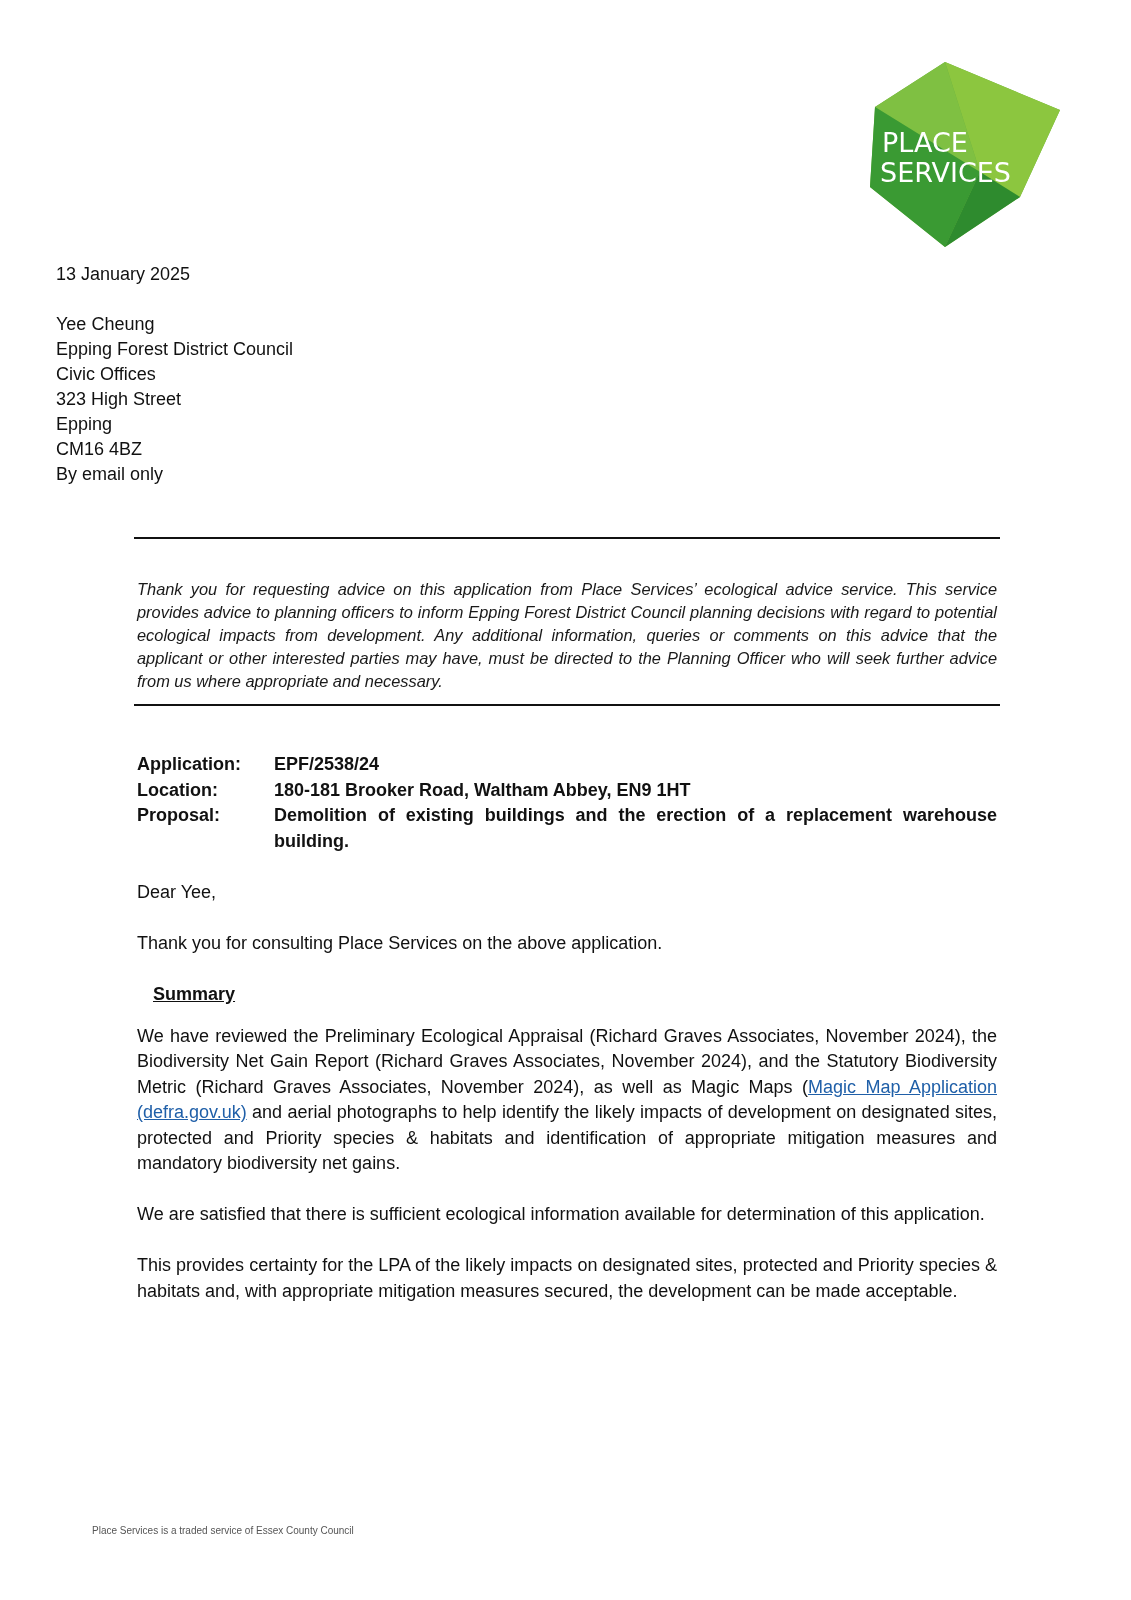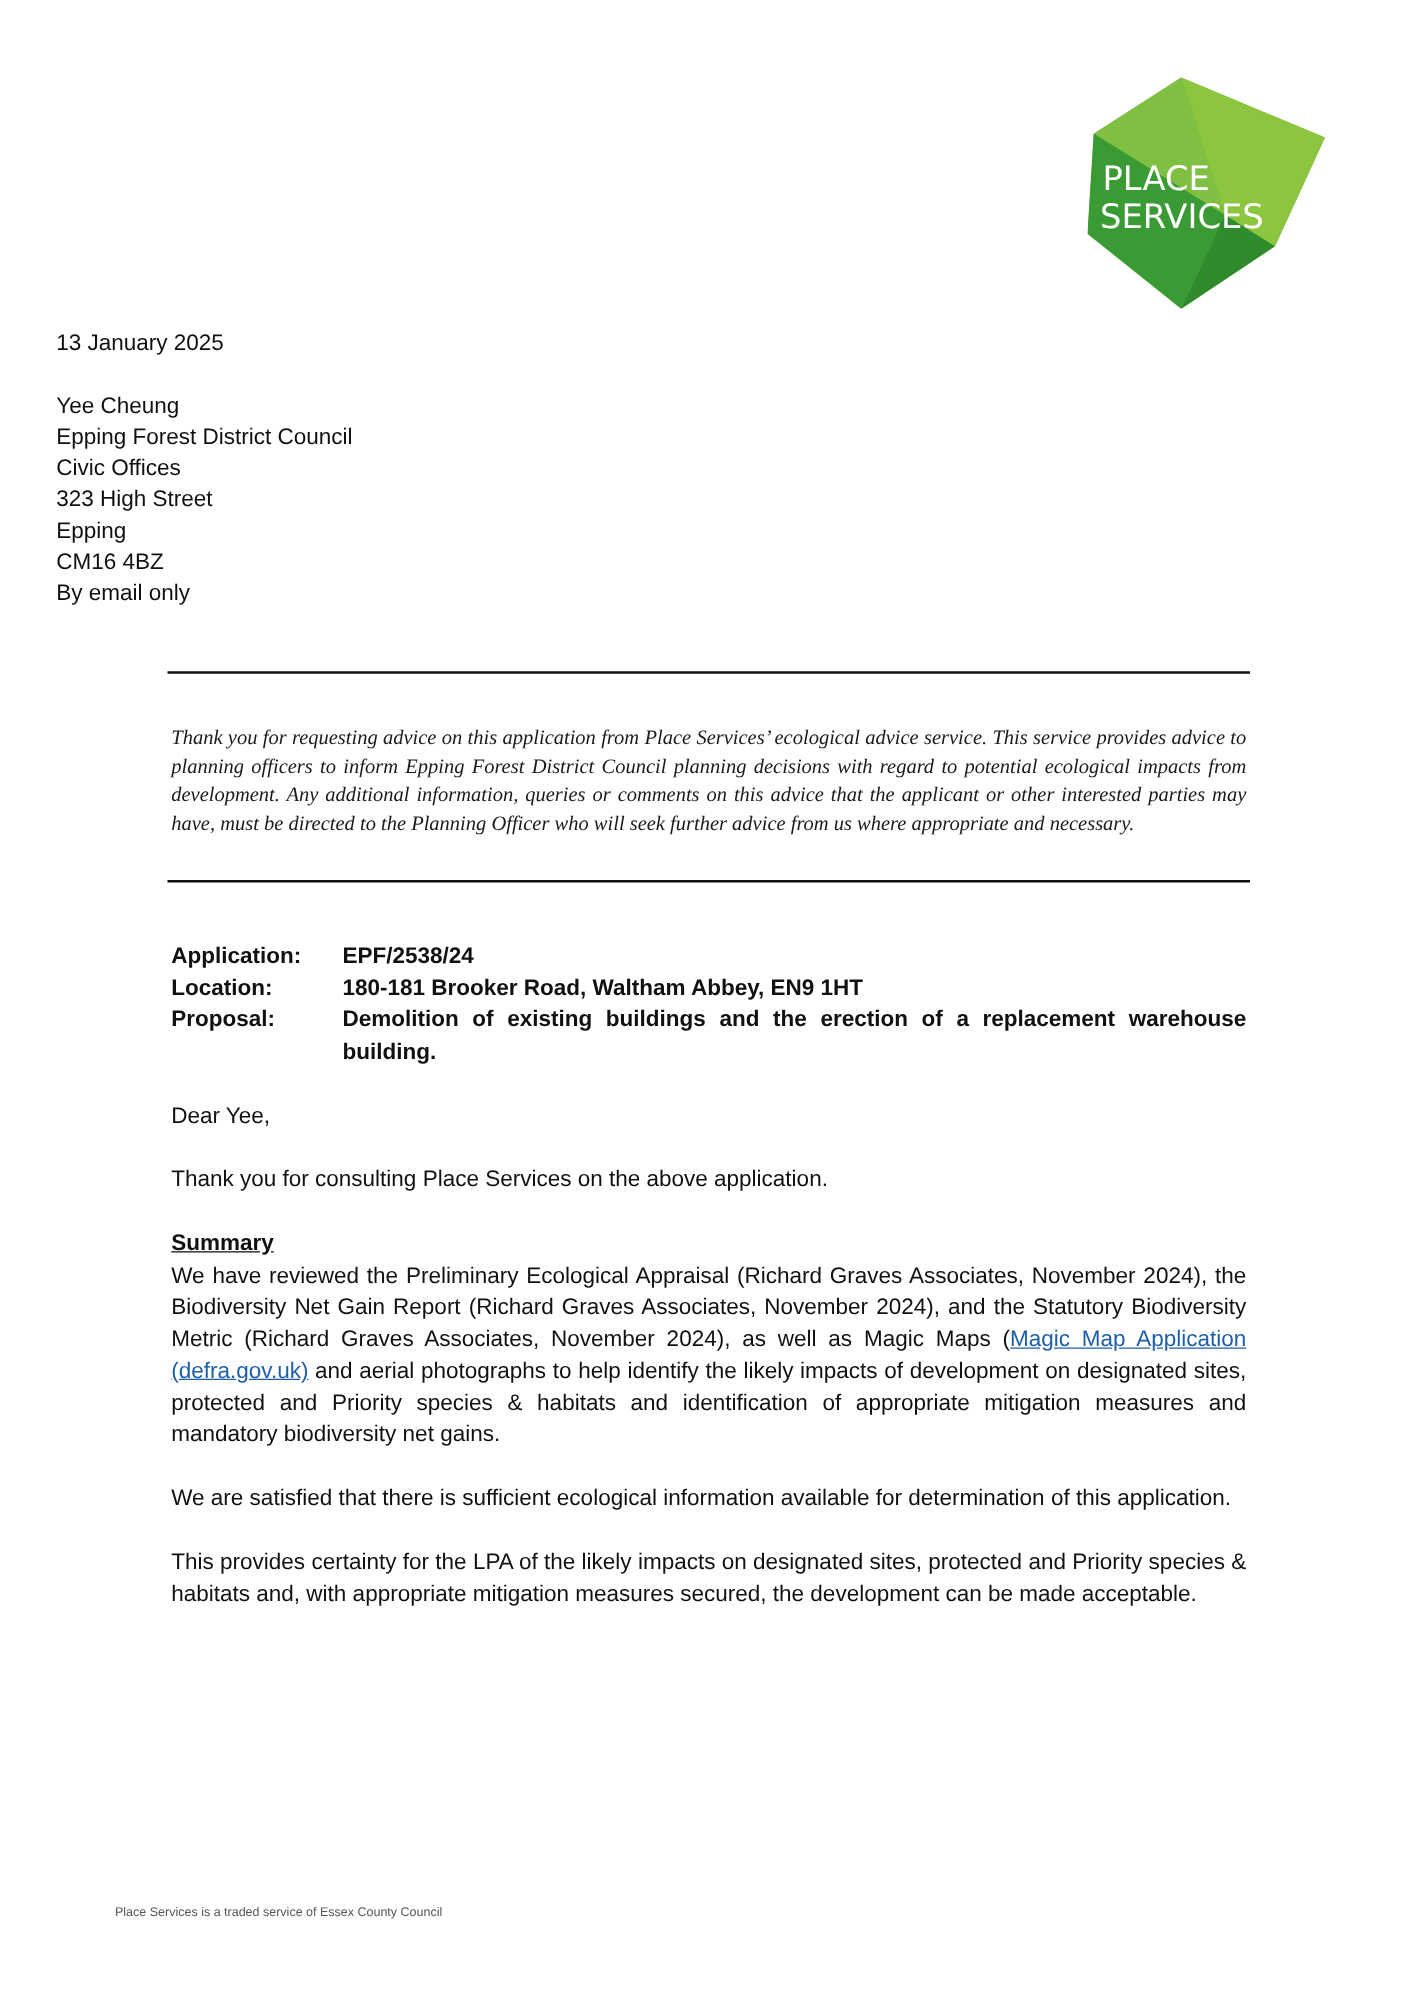--- a/index.html
+++ b/index.html
@@ -1,33 +1,33 @@
 <!DOCTYPE html>
 <html><head>
 <meta charset="utf-8">
 <style>
   html, body { margin: 0; padding: 0; background: #ffffff; }
   body { width: 1131px; height: 1600px; position: relative; overflow: hidden;
          font-family: "Liberation Sans", sans-serif; color: #111; }
   .logo { position: absolute; left: 870px; top: 62px; width: 190px; height: 185px; }
   .logo svg { width: 100%; height: 100%; display: block; }
-  .addr { position: absolute; left: 45px; top: 262px; font-size: 18px; line-height: 25px; }
+  .addr { position: absolute; left: 56px; top: 262px; font-size: 18px; line-height: 25px; }
   .addr .date { margin-bottom: 25px; }
   .addr .email { }
   .rule { position: absolute; left: 134px; width: 866px; height: 0; border-top: 2.5px solid #111; }
   .intro { position: absolute; left: 137px; top: 578px; width: 860px; font-size: 16.4px; line-height: 23px;
-           font-style: italic; text-align: justify; color: #1a1a1a; font-family: Liberation Serif, serif; }
+           font-style: italic; text-align: justify; color: #1a1a1a; }
   .meta { position: absolute; left: 137px; top: 752px; width: 860px; font-size: 18px; line-height: 25.5px; font-weight: bold; }
   .meta-row { display: flex; }
   .meta-label { width: 137px; flex: none; }
   .meta-value { flex: 1; text-align: justify; }
   .body { position: absolute; left: 137px; top: 880px; width: 860px; font-size: 18px; line-height: 25.5px; text-align: justify; }
   .body p { margin: 0 0 25.5px 0; }
   .bold { font-weight: bold; }
-  .heading { font-weight: bold; text-decoration: underline; margin: 0; }
+  .heading { font-weight: bold; text-decoration: underline; margin: 16px; }
   a.link { color: #1f5fa8; text-decoration: underline; }
   .footer { position: absolute; left: 56px; top: 1525px; font-size: 10px; color: #555; padding-left: 36px; }
 </style>
 </head>
 <body>
 
 <div class="logo">
   <svg viewBox="0 0 190 185">
     <polygon points="75,0 190,48 150,135 75,185 0,125 5,45" fill="#6cb33f"></polygon>
     <polygon points="75,0 190,48 150,135 110,110" fill="#8cc63f"></polygon>

